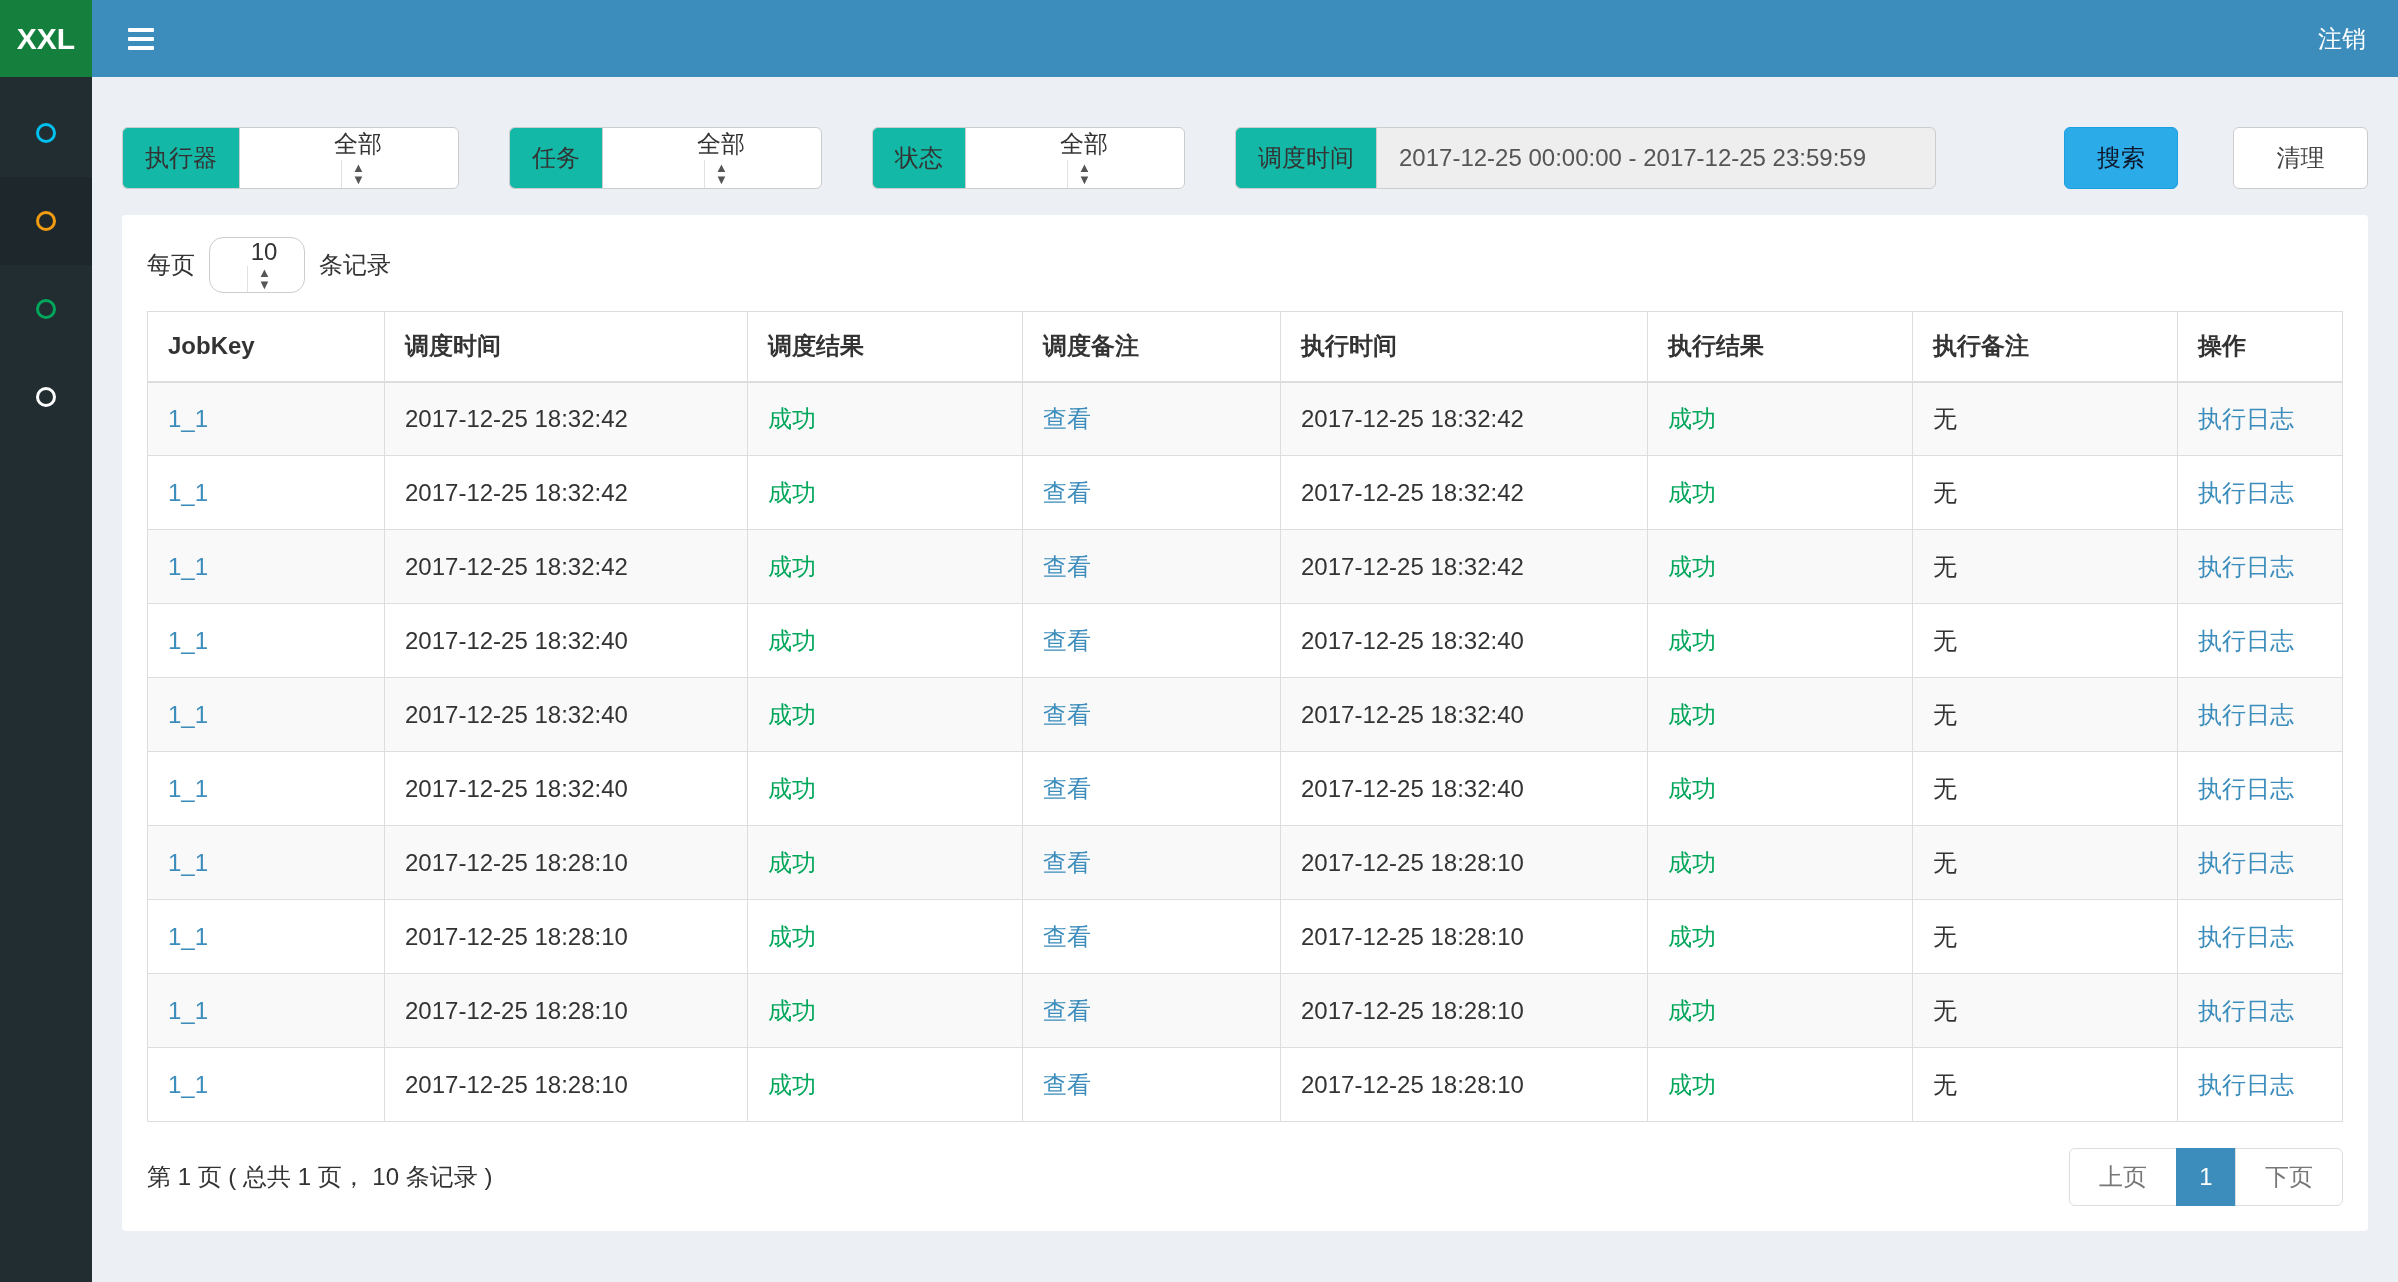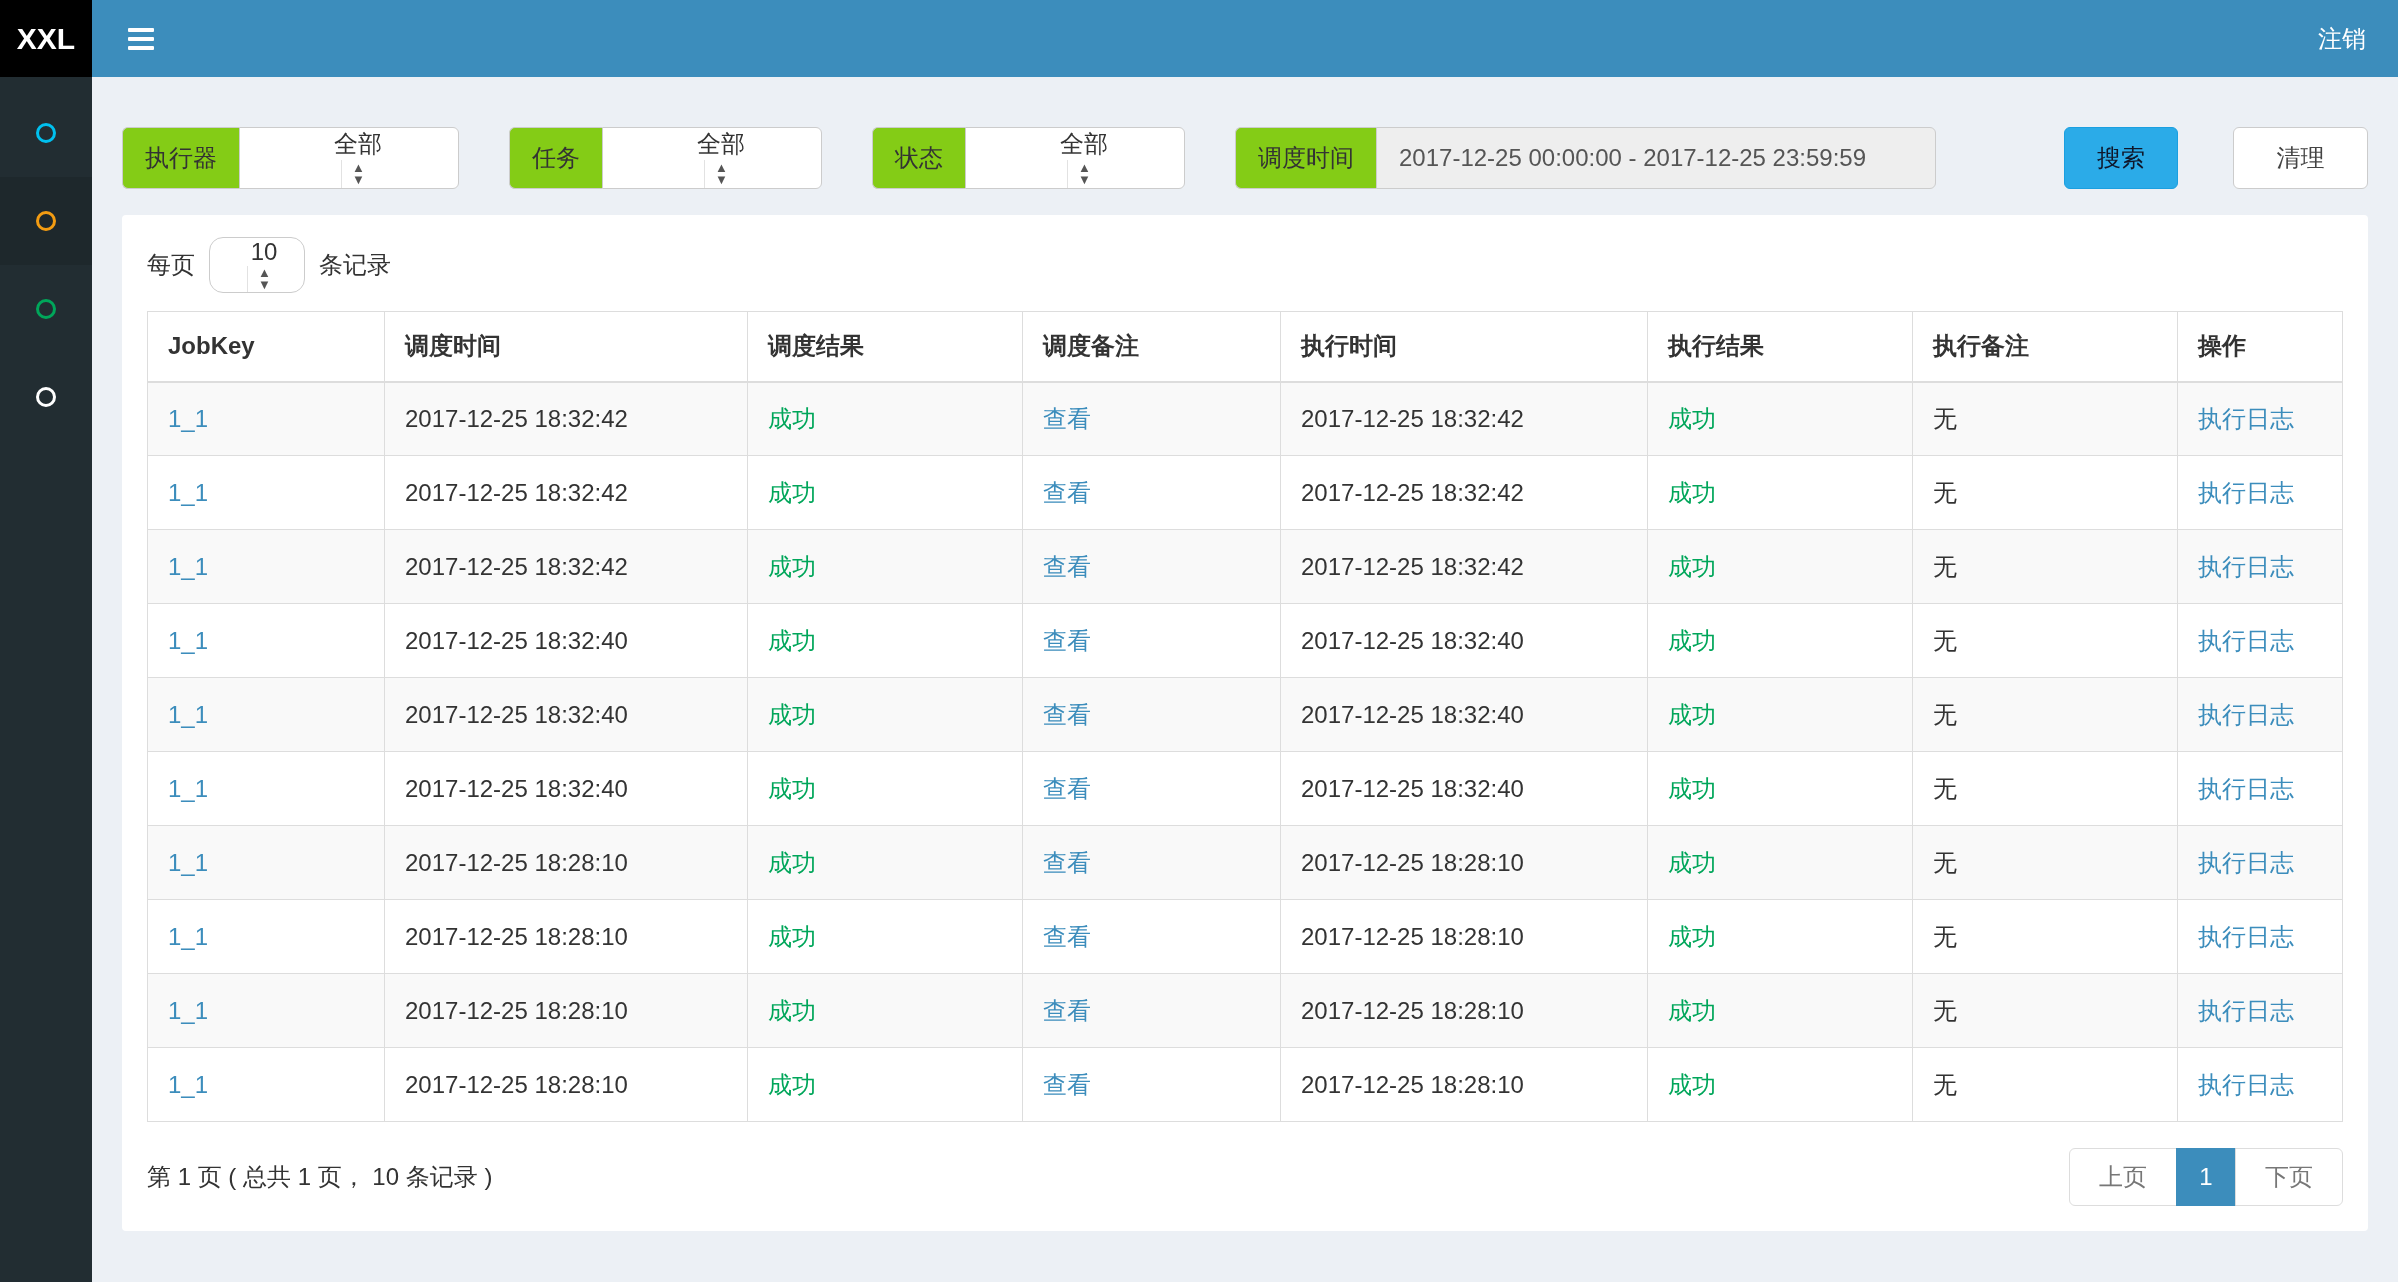--- a/index.html
+++ b/index.html
@@ -1,21 +1,21 @@
 <!DOCTYPE html>
 <html><head>
 <meta charset="utf-8">
 <style>
   * { margin:0; padding:0; box-sizing:border-box; }
   html, body { width:2398px; height:1282px; overflow:hidden; }
   body { background:#ecf0f5; font-family:"Liberation Sans", sans-serif; color:#333; }
 
   
   .navbar { height:77px; background:#3c8dbc; display:flex; }
-  .logo { width:92px; height:77px; background:#000000; color:#fff; font-weight:bold;
+  .logo { width:92px; height:77px; background:#15803d; color:#fff; font-weight:bold;
           font-size:30px; display:flex; align-items:center; justify-content:center; cursor:pointer; }
   .navbar-rest { flex:1; display:flex; align-items:center; justify-content:space-between; padding:0 32px; }
   .hamburger { display:flex; flex-direction:column; gap:5px; cursor:pointer; padding:6px 4px; }
   .hamburger .bar { display:block; width:26px; height:4px; background:#fff; border-radius:1px; }
   .logout { color:#fff; font-size:24px; cursor:pointer; }
 
   
   .main { display:flex; align-items:stretch; }
   .sidebar { width:92px; min-height:1205px; background:#222d32; padding-top:12px; }
   .sidebar-item { height:88px; display:flex; align-items:center; justify-content:center; cursor:pointer; }
@@ -25,21 +25,21 @@
   .content { flex:1; padding:18px 30px 0 30px; }
 
   
   .page-header { margin:10px 0 0 2px; }
   .page-title { font-size:37px; font-weight:bold; color:#333; }
   .page-subtitle { font-size:25px; color:#8a8a8a; margin-left:12px; }
 
   
   .filters { display:flex; align-items:center; margin-top:32px; }
   .input-group { display:flex; height:62px; margin-right:50px; }
-  .addon { display:flex; align-items:center; padding:8px 22px; background:#84cc16; border:1px solid #ccc;
+  .addon { display:flex; align-items:center; padding:8px 22px; background:#14b8a6; border:1px solid #ccc;
            border-right:0; border-radius:6px 0 0 6px; font-size:24px; color:#333; white-space:nowrap; }
   .select { display:flex; align-items:center; justify-content:space-between; background:#fff;
             border:1px solid #ccc; border-radius:0 6px 6px 0; padding:0 0 0 18px; font-size:24px;
             cursor:pointer; width:220px; height:62px;flex-direction:column; }
   .select .value { flex:1; }
   .arrows { display:flex; flex-direction:column; align-items:center; justify-content:center;
             color:#555; font-size:13px; line-height:12px; border-left:1px solid #e2e2e2;
             padding:0 10px; height:100%; font-style:normal; }
   .arrows i { font-style:normal; }
   .datetime-input { width:560px; height:62px; background:#eee; border:1px solid #ccc;

